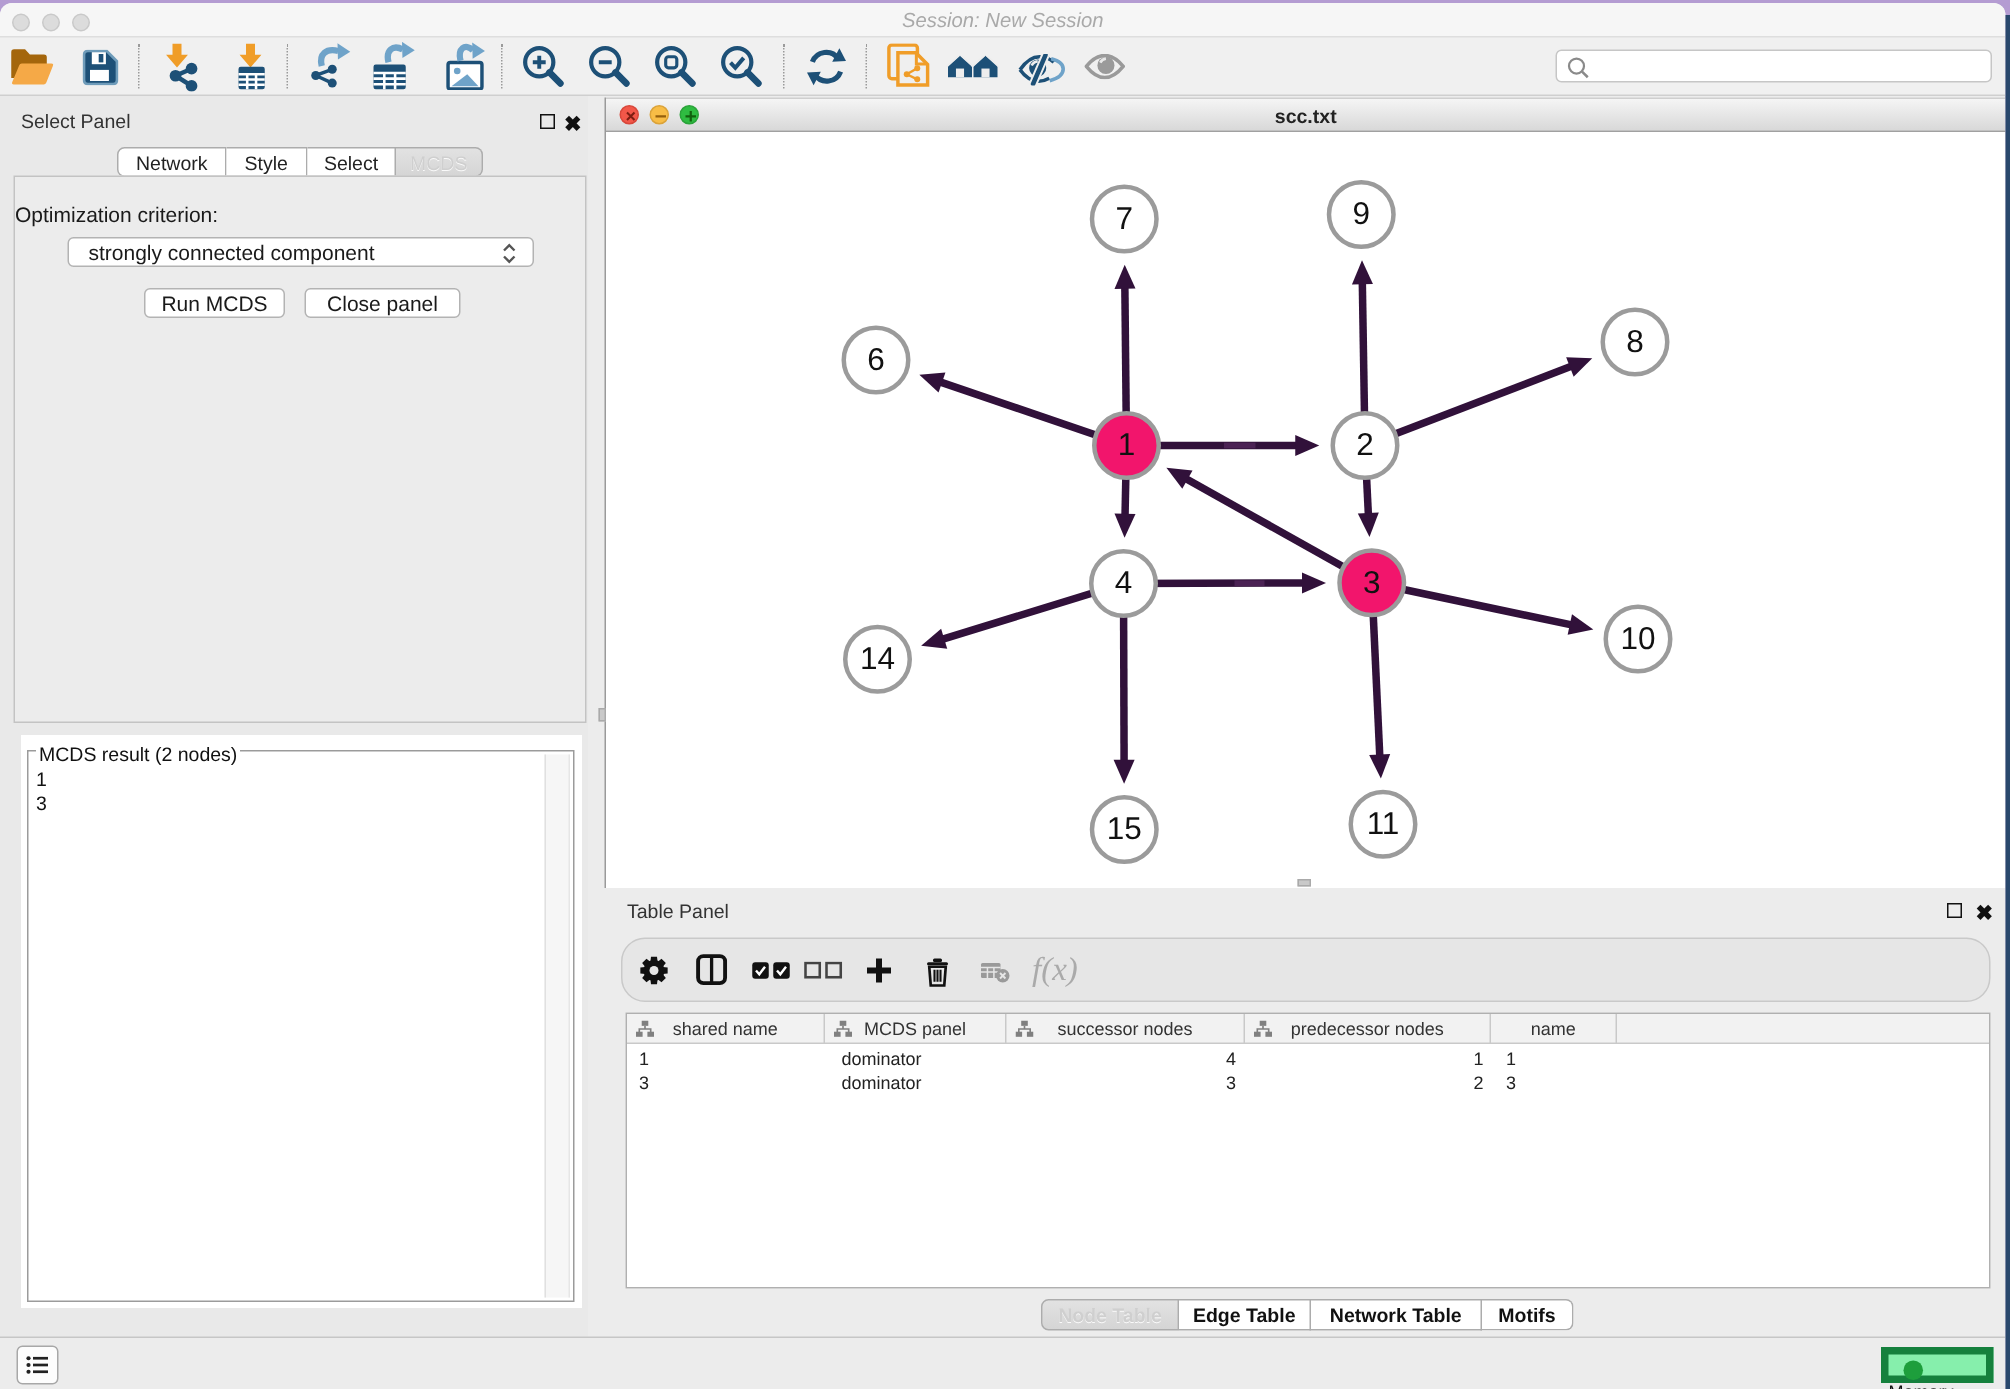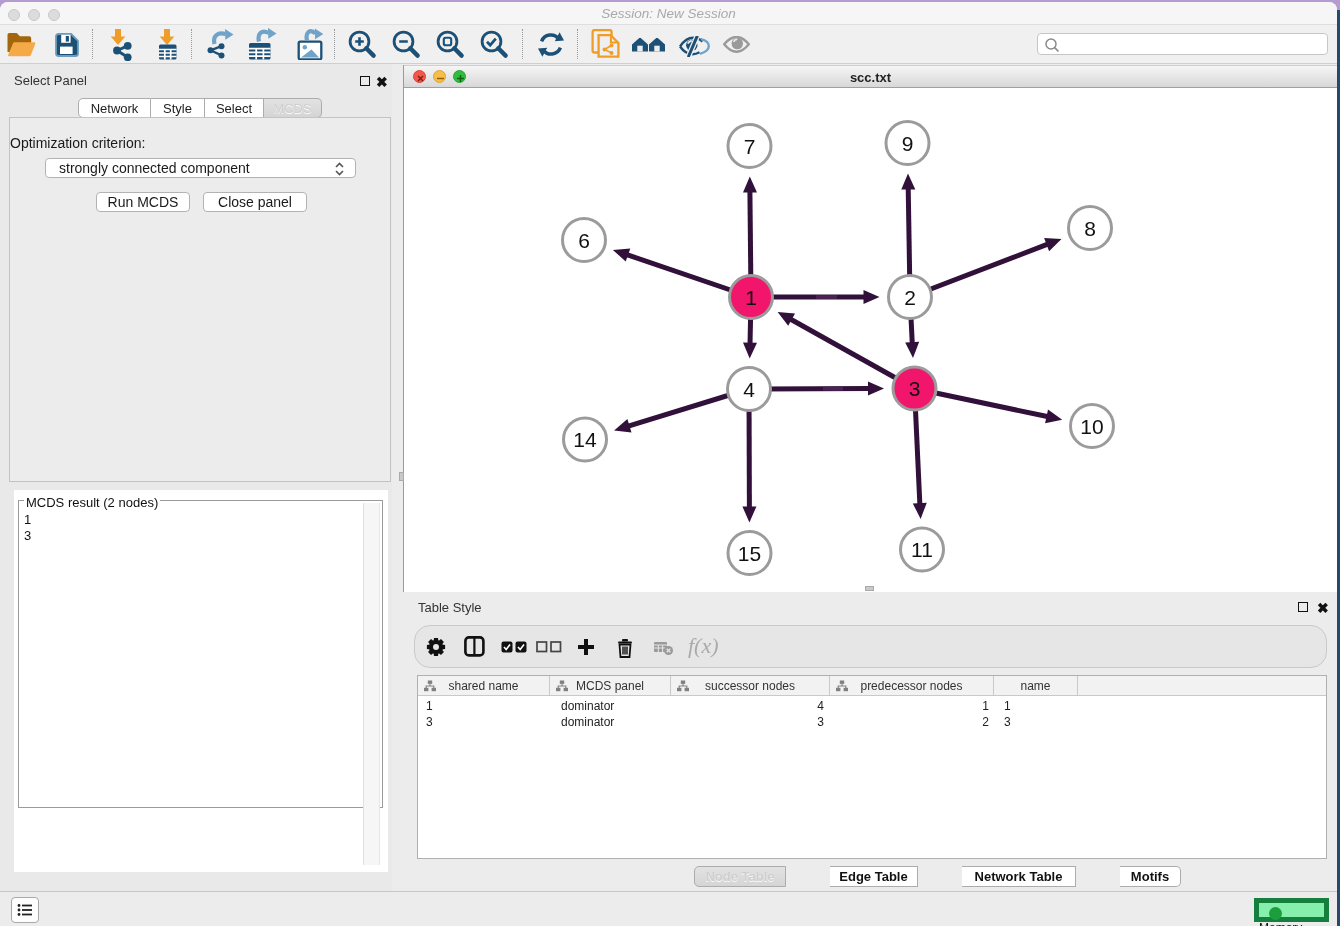--- a/index.html
+++ b/index.html
@@ -23,21 +23,21 @@
 .tabs { position:absolute; display:flex; font-size:13px; color:#222; }
 .tab { border:1px solid #acacac; border-left:none; background:#fff; display:flex; align-items:center; justify-content:center; }
 .tab.first { border-left:1px solid #acacac; border-radius:5px 0 0 5px; }
 .tab.last { border-radius:0 5px 5px 0; }
 .tab.dis { background:linear-gradient(#e2e2e2,#d5d5d5); color:#cfcfcf; text-shadow:0 1px 0 #fafafa; }
 #cpbody { position:absolute; left:9px; top:53px; width:382px; height:365px; background:#ececec; border:1px solid #c3c3c3; }
 #optlabel { position:absolute; top:17px; width:100%; text-align:left; font-size:14px; color:#1a1a1a; }
 #dropdown { position:absolute; left:35px; top:40px; width:311px; height:20px; background:#fff; border:1px solid #b3b3b3; border-radius:4px; font-size:14px; color:#1a1a1a; line-height:19px; padding-left:13px; }
 .btn { position:absolute; top:74px; height:20px; background:#fff; border:1px solid #b3b3b3; border-radius:4px; font-size:14px; color:#1a1a1a; text-align:center; line-height:18px; }
 #resultwrap { position:absolute; left:14px; top:426px; width:374px; height:382px; background:#fff; }
-#fieldset { position:absolute; left:4px; top:10px; width:365px; height:308px; border:1px solid #9b9b9b; }
+#fieldset { position:absolute; left:4px; top:10px; width:365px; height:368px; border:1px solid #9b9b9b; }
 #legend { position:absolute; left:5px; top:-6px; background:#fff; padding:0 2px; font-size:13px; color:#111; }
 #resvals { position:absolute; left:5px; top:11px; font-size:13px; color:#111; line-height:16px; }
 #resscroll { position:absolute; right:2px; top:2px; width:17px; height:362px; background:#f6f6f6; border-left:1px solid #e0e0e0; border-right:1px solid #e6e6e6; }
 
 #netbar { position:absolute; left:404px; top:63px; width:933px; height:23px;  background:linear-gradient(#f5f5f5,#d8d8d8); border-top:1px solid #cfcfcf; border-bottom:1px solid #a0a0a0; }
 #nettitle { position:absolute; top:4px; width:100%; text-align:center; font-size:13px; font-weight:bold; color:#222; }
 .mtl { position:absolute; top:4px; width:13px; height:13px; border-radius:50%; }
 #canvas { position:absolute; left:404px; top:86px; width:933px; height:504px; background:#fff; }
 #canvas > svg { display:block; }
 #canvasborder { position:absolute; left:403px; top:63px; width:1px; height:527px; background:#9a9a9a; }
@@ -306,21 +306,21 @@
         <text x="518" y="461.5" font-size="21" fill="#111" text-anchor="middle" dominant-baseline="central" font-family="Liberation Sans, sans-serif">11</text>
         <circle cx="181" cy="351.5" r="21.5" fill="#fff" stroke="#9b9b9b" stroke-width="3"></circle>
         <text x="181" y="351.5" font-size="21" fill="#111" text-anchor="middle" dominant-baseline="central" font-family="Liberation Sans, sans-serif">14</text>
         <circle cx="345.5" cy="465" r="21.5" fill="#fff" stroke="#9b9b9b" stroke-width="3"></circle>
         <text x="345.5" y="465" font-size="21" fill="#111" text-anchor="middle" dominant-baseline="central" font-family="Liberation Sans, sans-serif">15</text>
       </svg>
       <div style="position:absolute;left:-5px;top:384px;width:5px;height:9px;background:#c9c9c9;border:1px solid #aaa;"></div>
       <div style="position:absolute;left:461px;top:498px;width:9px;height:5px;background:#c9c9c9;border:1px solid #aaa;"></div>
     </div>
   <div id="tpanel">
-    <div id="tphead">Table Style</div>
+    <div id="tphead">Table Panel</div>
     <div class="wicon" style="left:894px; top:10px; width:10px; height:10px; border:1.5px solid #111;"></div>
     <div class="wicon" style="left:913px; top:8px; font-weight:bold; font-size:14px;">✖</div>
     <div id="ttoolbar">
         <svg style="position:absolute;left:11px;top:11px;" width="20" height="20" viewBox="0 0 20 20">
           <circle cx="10" cy="10" r="7" fill="#111"></circle>
           <path d="M19.1 8.0 L19.1 12.0 L15.9 12.4 L15.9 7.6 z M17.9 15.0 L15.0 17.9 L12.5 15.9 L15.9 12.5 z M12.0 19.1 L8.0 19.1 L7.6 15.9 L12.4 15.9 z M5.0 17.9 L2.1 15.0 L4.1 12.5 L7.5 15.9 z M0.9 12.0 L0.9 8.0 L4.1 7.6 L4.1 12.4 z M2.1 5.0 L5.0 2.1 L7.5 4.1 L4.1 7.5 z M8.0 0.9 L12.0 0.9 L12.4 4.1 L7.6 4.1 z M15.0 2.1 L17.9 5.0 L15.9 7.5 L12.5 4.1 z" fill="#111"></path>
           <circle cx="10" cy="10" r="3" fill="#e6e6e6"></circle>
         </svg>
         <svg style="position:absolute;left:49px;top:10px;" width="21" height="21" viewBox="0 0 21 21">
           <rect x="1.4" y="1.4" width="18" height="18" rx="3.5" fill="none" stroke="#111" stroke-width="2.6"></rect>
@@ -424,21 +424,21 @@
         <div class="rowtxt" style="left:143px;top:22.5px;">dominator</div>
         <div class="rowtxt" style="left:253px;top:22.5px;width:153px;text-align:right;">4</div>
         <div class="rowtxt" style="left:412px;top:22.5px;width:159px;text-align:right;">1</div>
         <div class="rowtxt" style="left:586px;top:22.5px;">1</div>
         <div class="rowtxt" style="left:8px;top:38.5px;">3</div>
         <div class="rowtxt" style="left:143px;top:38.5px;">dominator</div>
         <div class="rowtxt" style="left:253px;top:38.5px;width:153px;text-align:right;">3</div>
         <div class="rowtxt" style="left:412px;top:38.5px;width:159px;text-align:right;">2</div>
         <div class="rowtxt" style="left:586px;top:38.5px;">3</div>
       </div>
-    <div class="btabs" style="left:290px;gap:44px;">
+    <div class="btabs" style="left:290px;">
       <div class="tab first dis" style="width:92px; height:21px;">Node Table</div>
       <div class="tab" style="width:88px; height:21px;">Edge Table</div>
       <div class="tab" style="width:114px; height:21px;">Network Table</div>
       <div class="tab last" style="width:61px; height:21px;">Motifs</div>
     </div>
   </div>
   <div id="statusbar">
     <div id="listbtn"><svg width="26" height="24" viewBox="0 0 26 24">
           <g fill="#222">
             <circle cx="7" cy="7.5" r="1.4"></circle>

